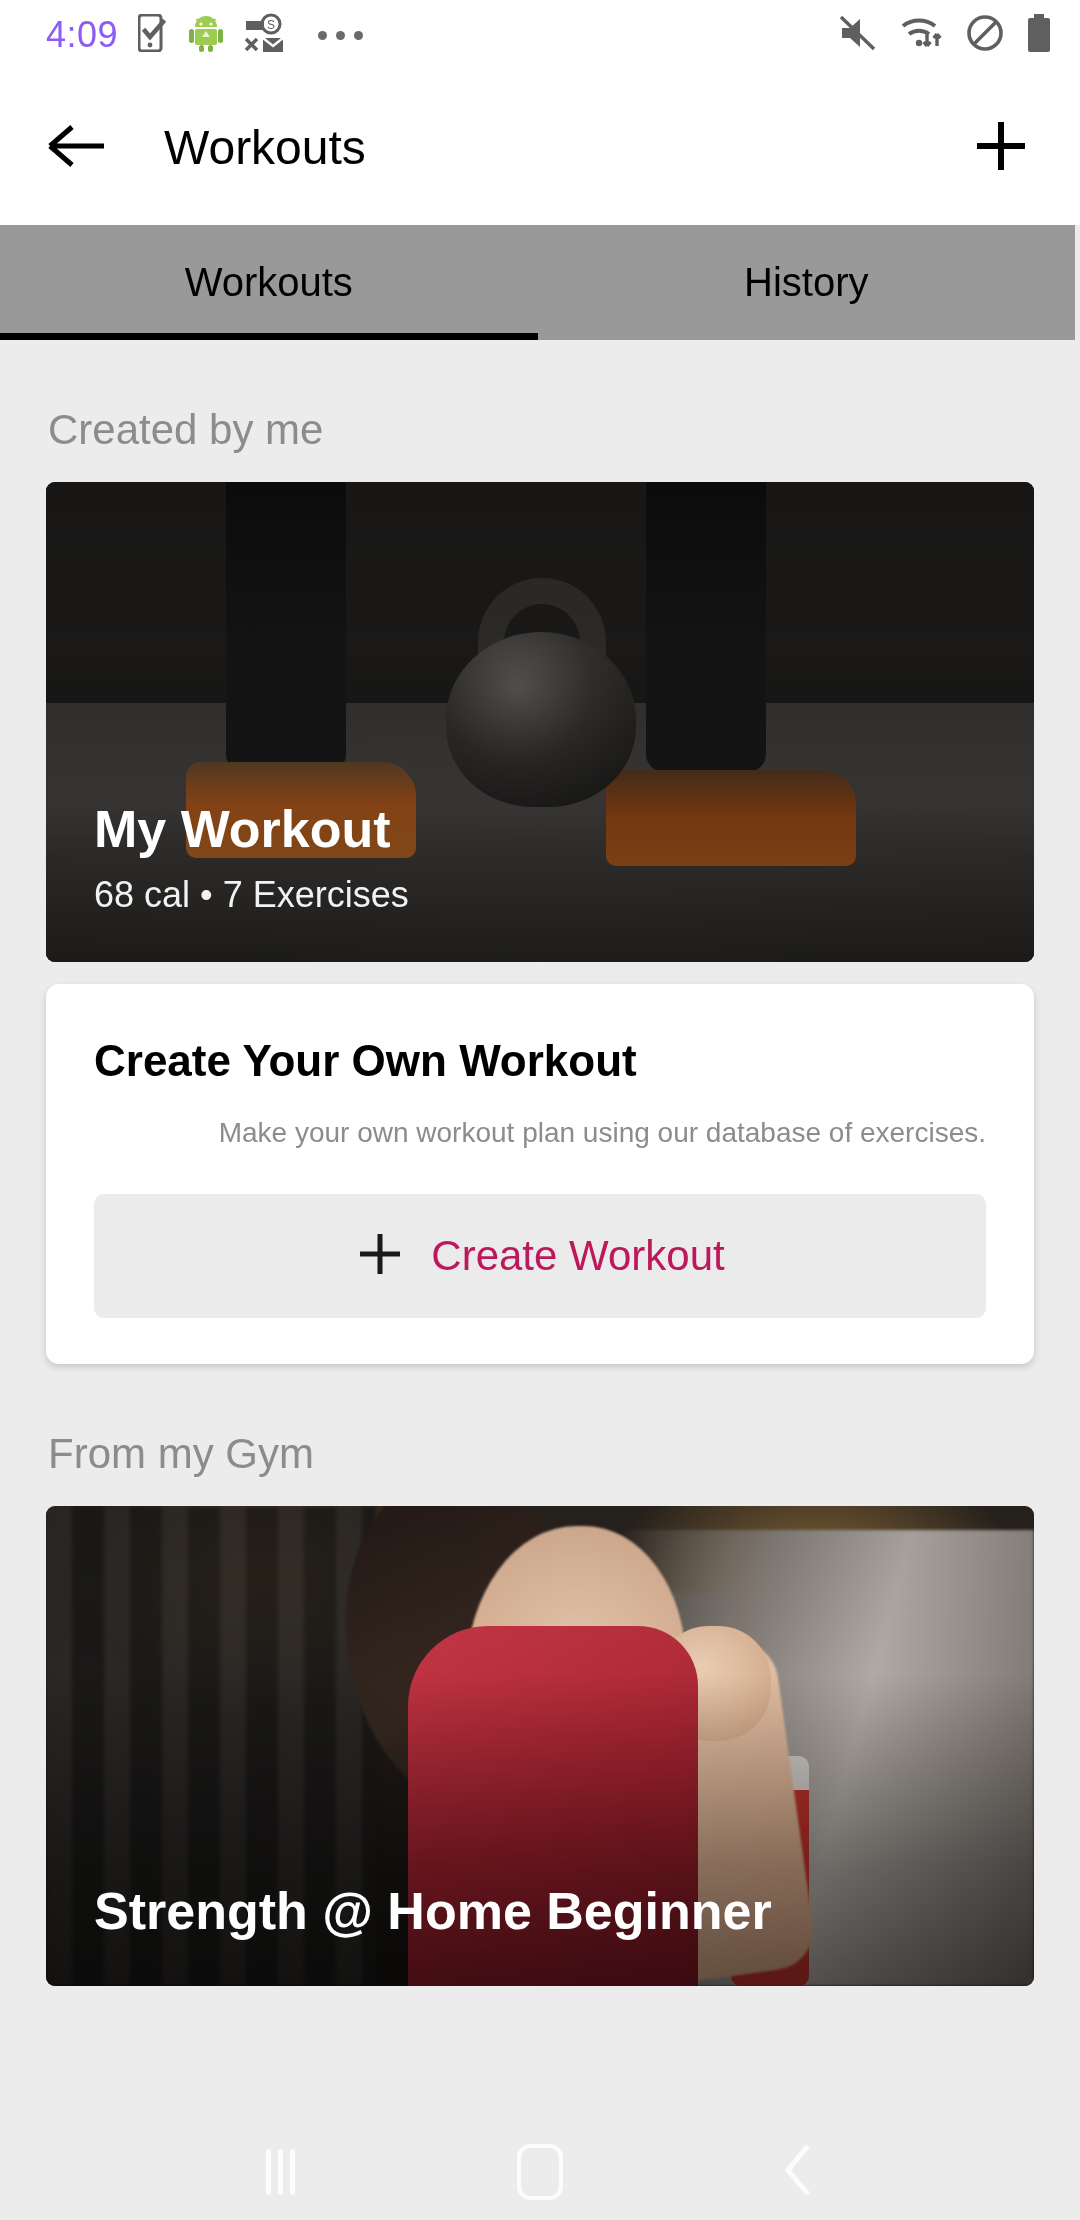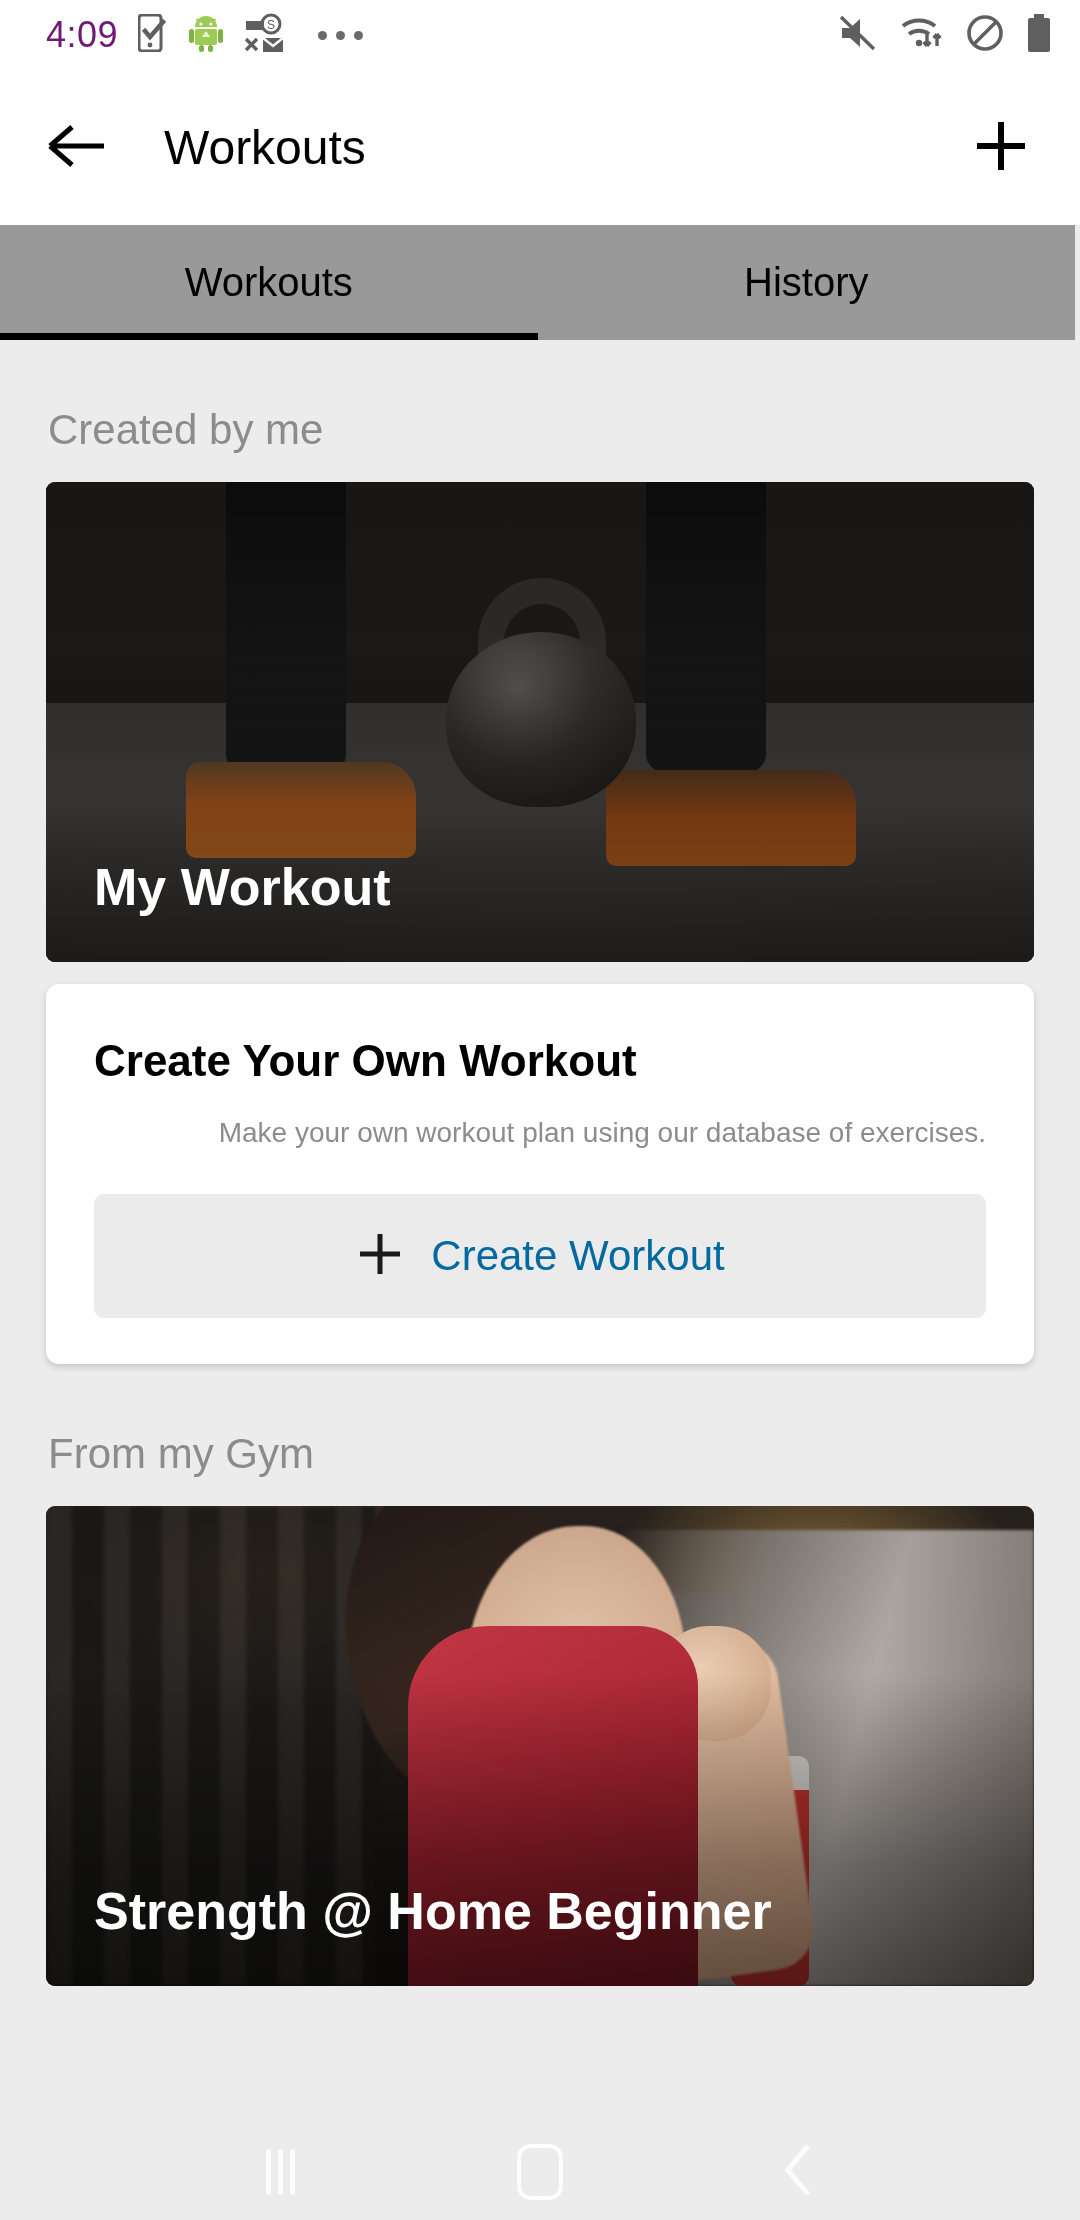--- a/index.html
+++ b/index.html
@@ -12,21 +12,21 @@
   }
 
   
   .statusbar{
     height:70px; background:#ffffff;
     display:flex; align-items:center;
     padding:0 28px 0 46px;
     position:relative;
   }
   .sb-left{ display:flex; align-items:center; gap:20px; }
-  .sb-time{ font-size:36px; color:#701a75; letter-spacing:.5px; }
+  .sb-time{ font-size:36px; color:#8b5cf6; letter-spacing:.5px; }
   .sb-right{ margin-left:auto; display:flex; align-items:center; gap:22px; }
   .ico{ display:block; }
 
   .dots{ display:flex; gap:9px; align-items:center; margin-left:12px;}
   .dots i{ width:9px;height:9px;border-radius:50%;background:#6a6a6a;display:block; }
 
   
   .appbar{
     height:155px; background:#ffffff;
     display:flex; align-items:center;
@@ -177,21 +177,21 @@
   .wc-title{ font-size:44px; color:#000; font-weight:bold; }
   .wc-desc{
     font-size:28px; color:#8c8c8c; line-height:1.36;
     margin-top:28px; max-width:900px;text-align:right;
   }
   .wc-btn{
     margin-top:42px; height:124px; background:#ebebeb;
     border-radius:10px; display:flex; align-items:center;
     justify-content:center; gap:26px; cursor:pointer;
   }
-  .wc-btn-label{ font-size:42px; color:#0369a1; }
+  .wc-btn-label{ font-size:42px; color:#be185d; }
 
   
   .navbar{
     position:absolute; left:0; right:0; bottom:0; height:96px;
     display:flex; align-items:center; justify-content:space-around;
     padding:0 150px; pointer-events:none;
   }
   .navbtn{ pointer-events:auto; cursor:pointer;
            display:flex;align-items:center;justify-content:center;
            width:90px;height:90px; }
@@ -322,20 +322,21 @@
       <div class="kb-legL"></div>
       <div class="kb-legR"></div>
       <div class="kb-shoeL"></div>
       <div class="kb-shoeR"></div>
       <div class="kb-handle"></div>
       <div class="kb-bell"></div>
     </div>
     <div class="scrim"></div>
     <div class="caption">
       <div class="pc-title">My Workout</div>
+      <div class="pc-sub">68 cal • 7 Exercises</div>
     </div>
   </div>
 
   <div class="white-card">
     <div class="wc-title">Create Your Own Workout</div>
     <div class="wc-desc">Make your own workout plan using our database of exercises.</div>
     <div class="wc-btn">
       <span>
         <svg width="50" height="50" viewBox="0 0 50 50">
           <path d="M25 5 V45 M5 25 H45" stroke="#1a1a1a" stroke-width="5"></path>

